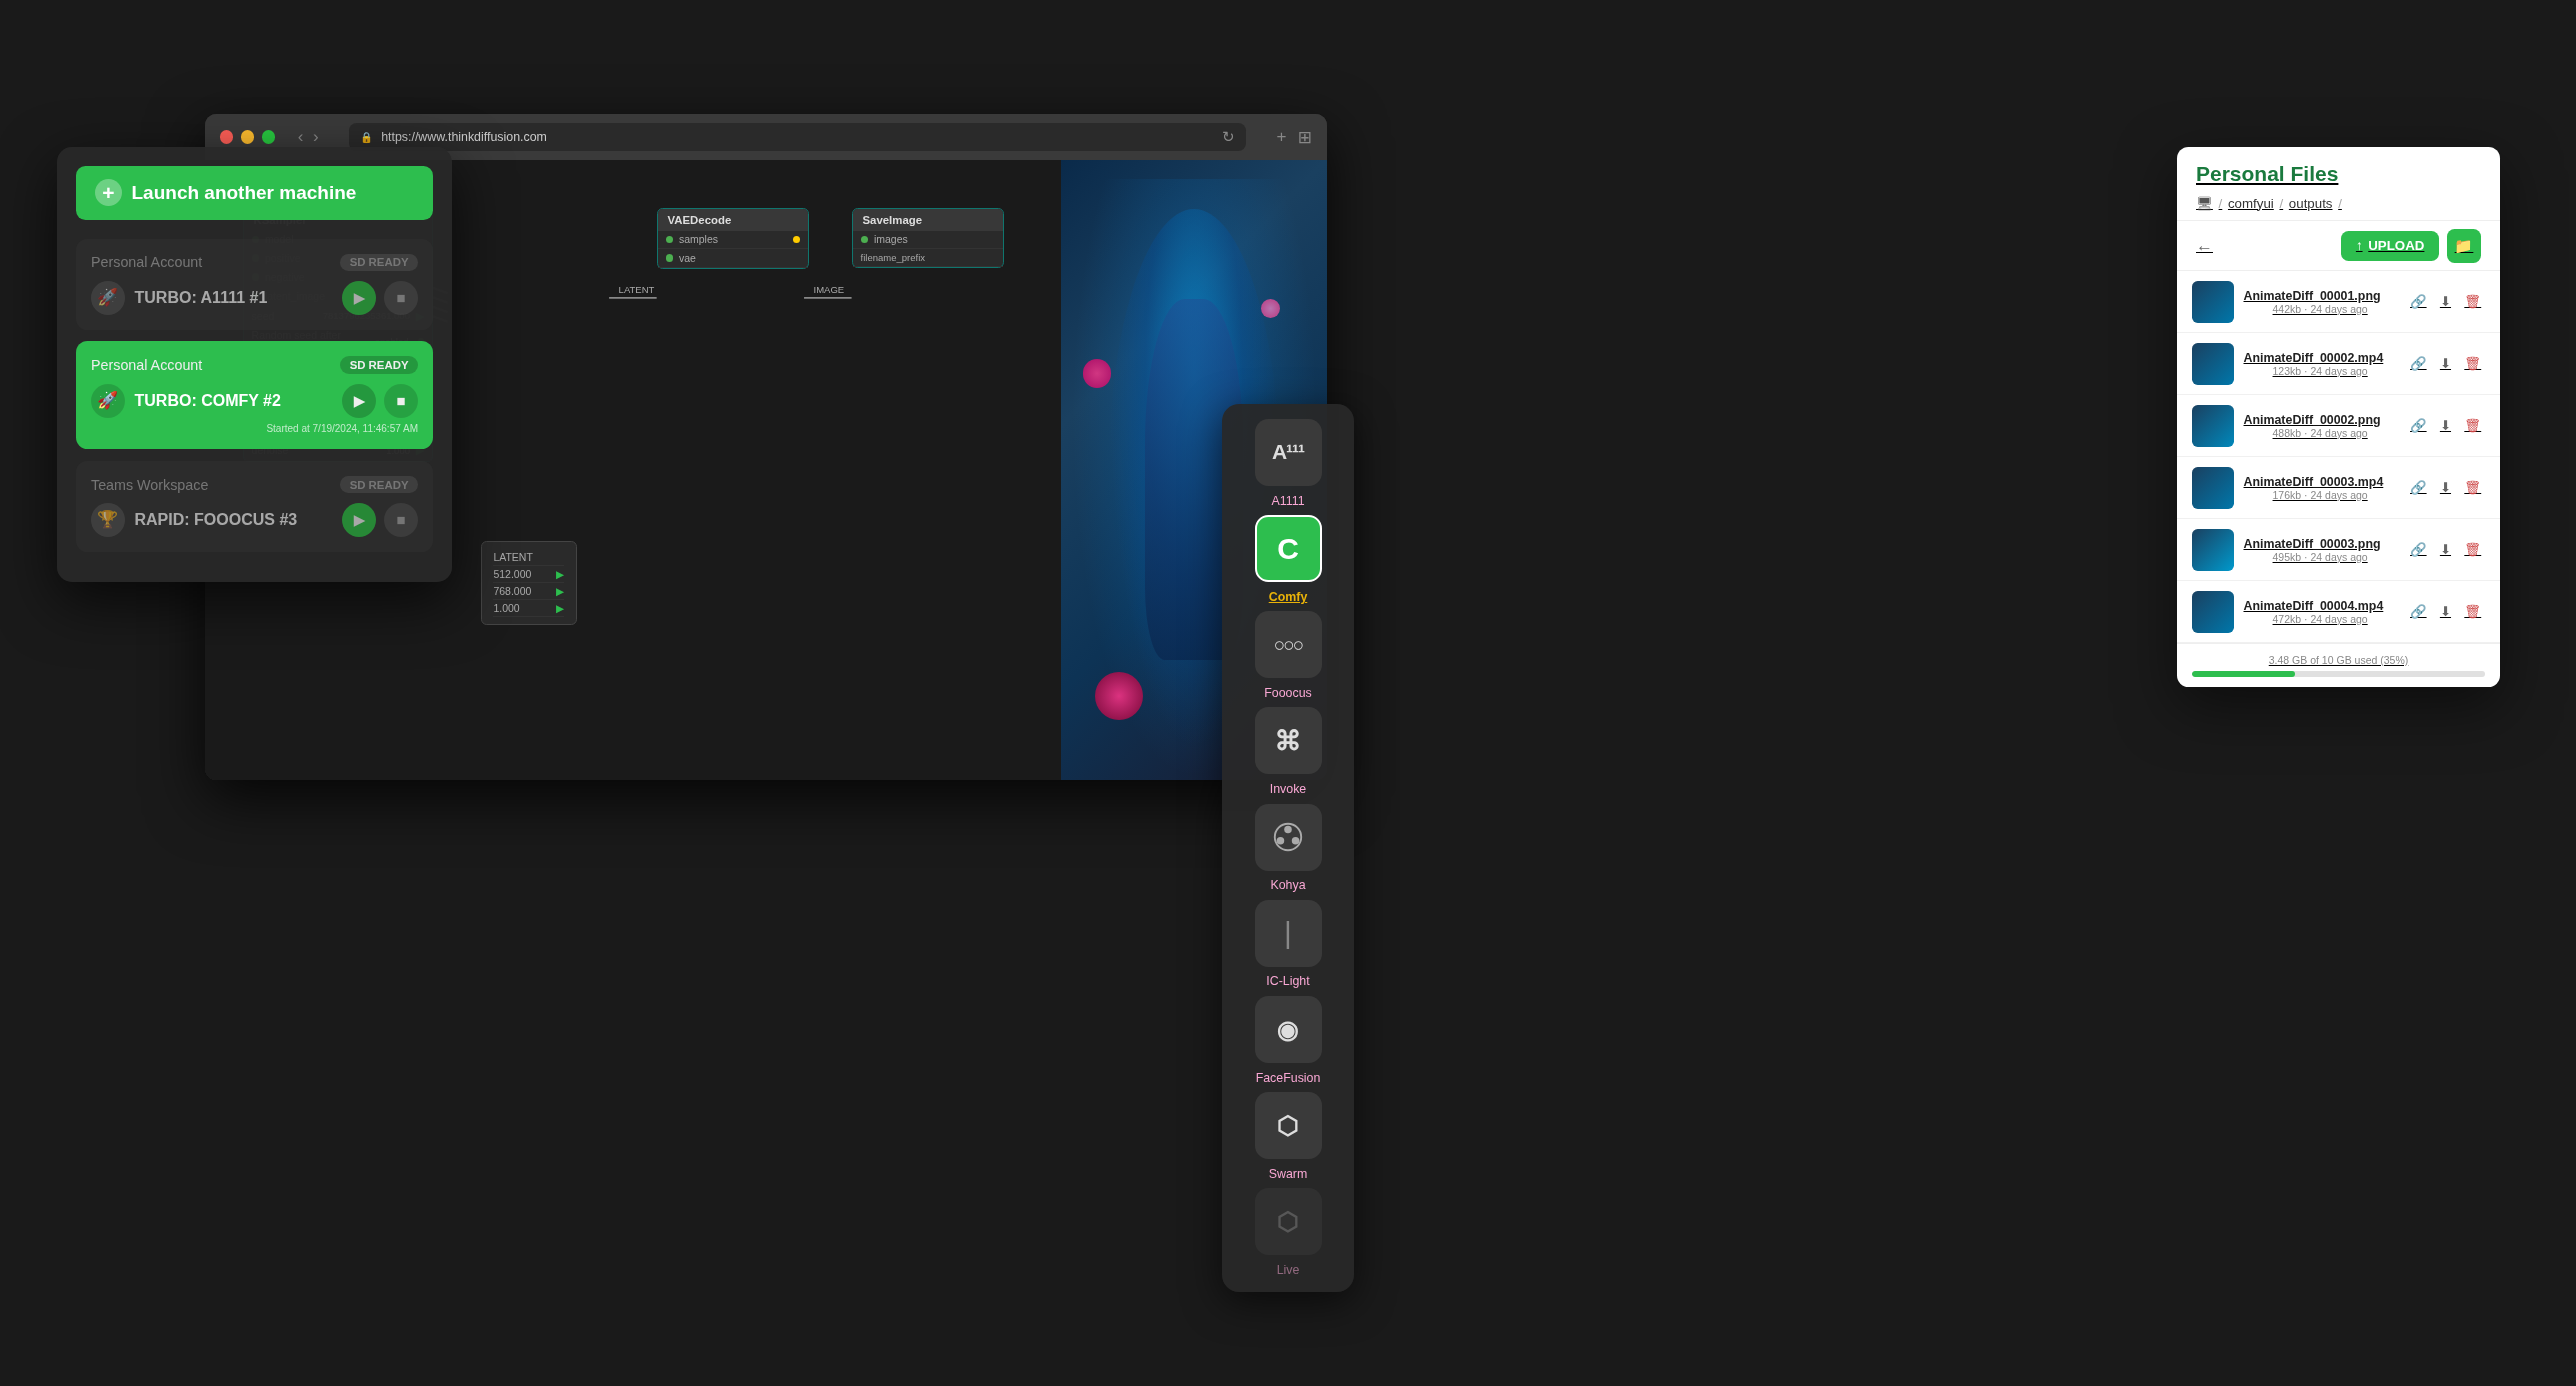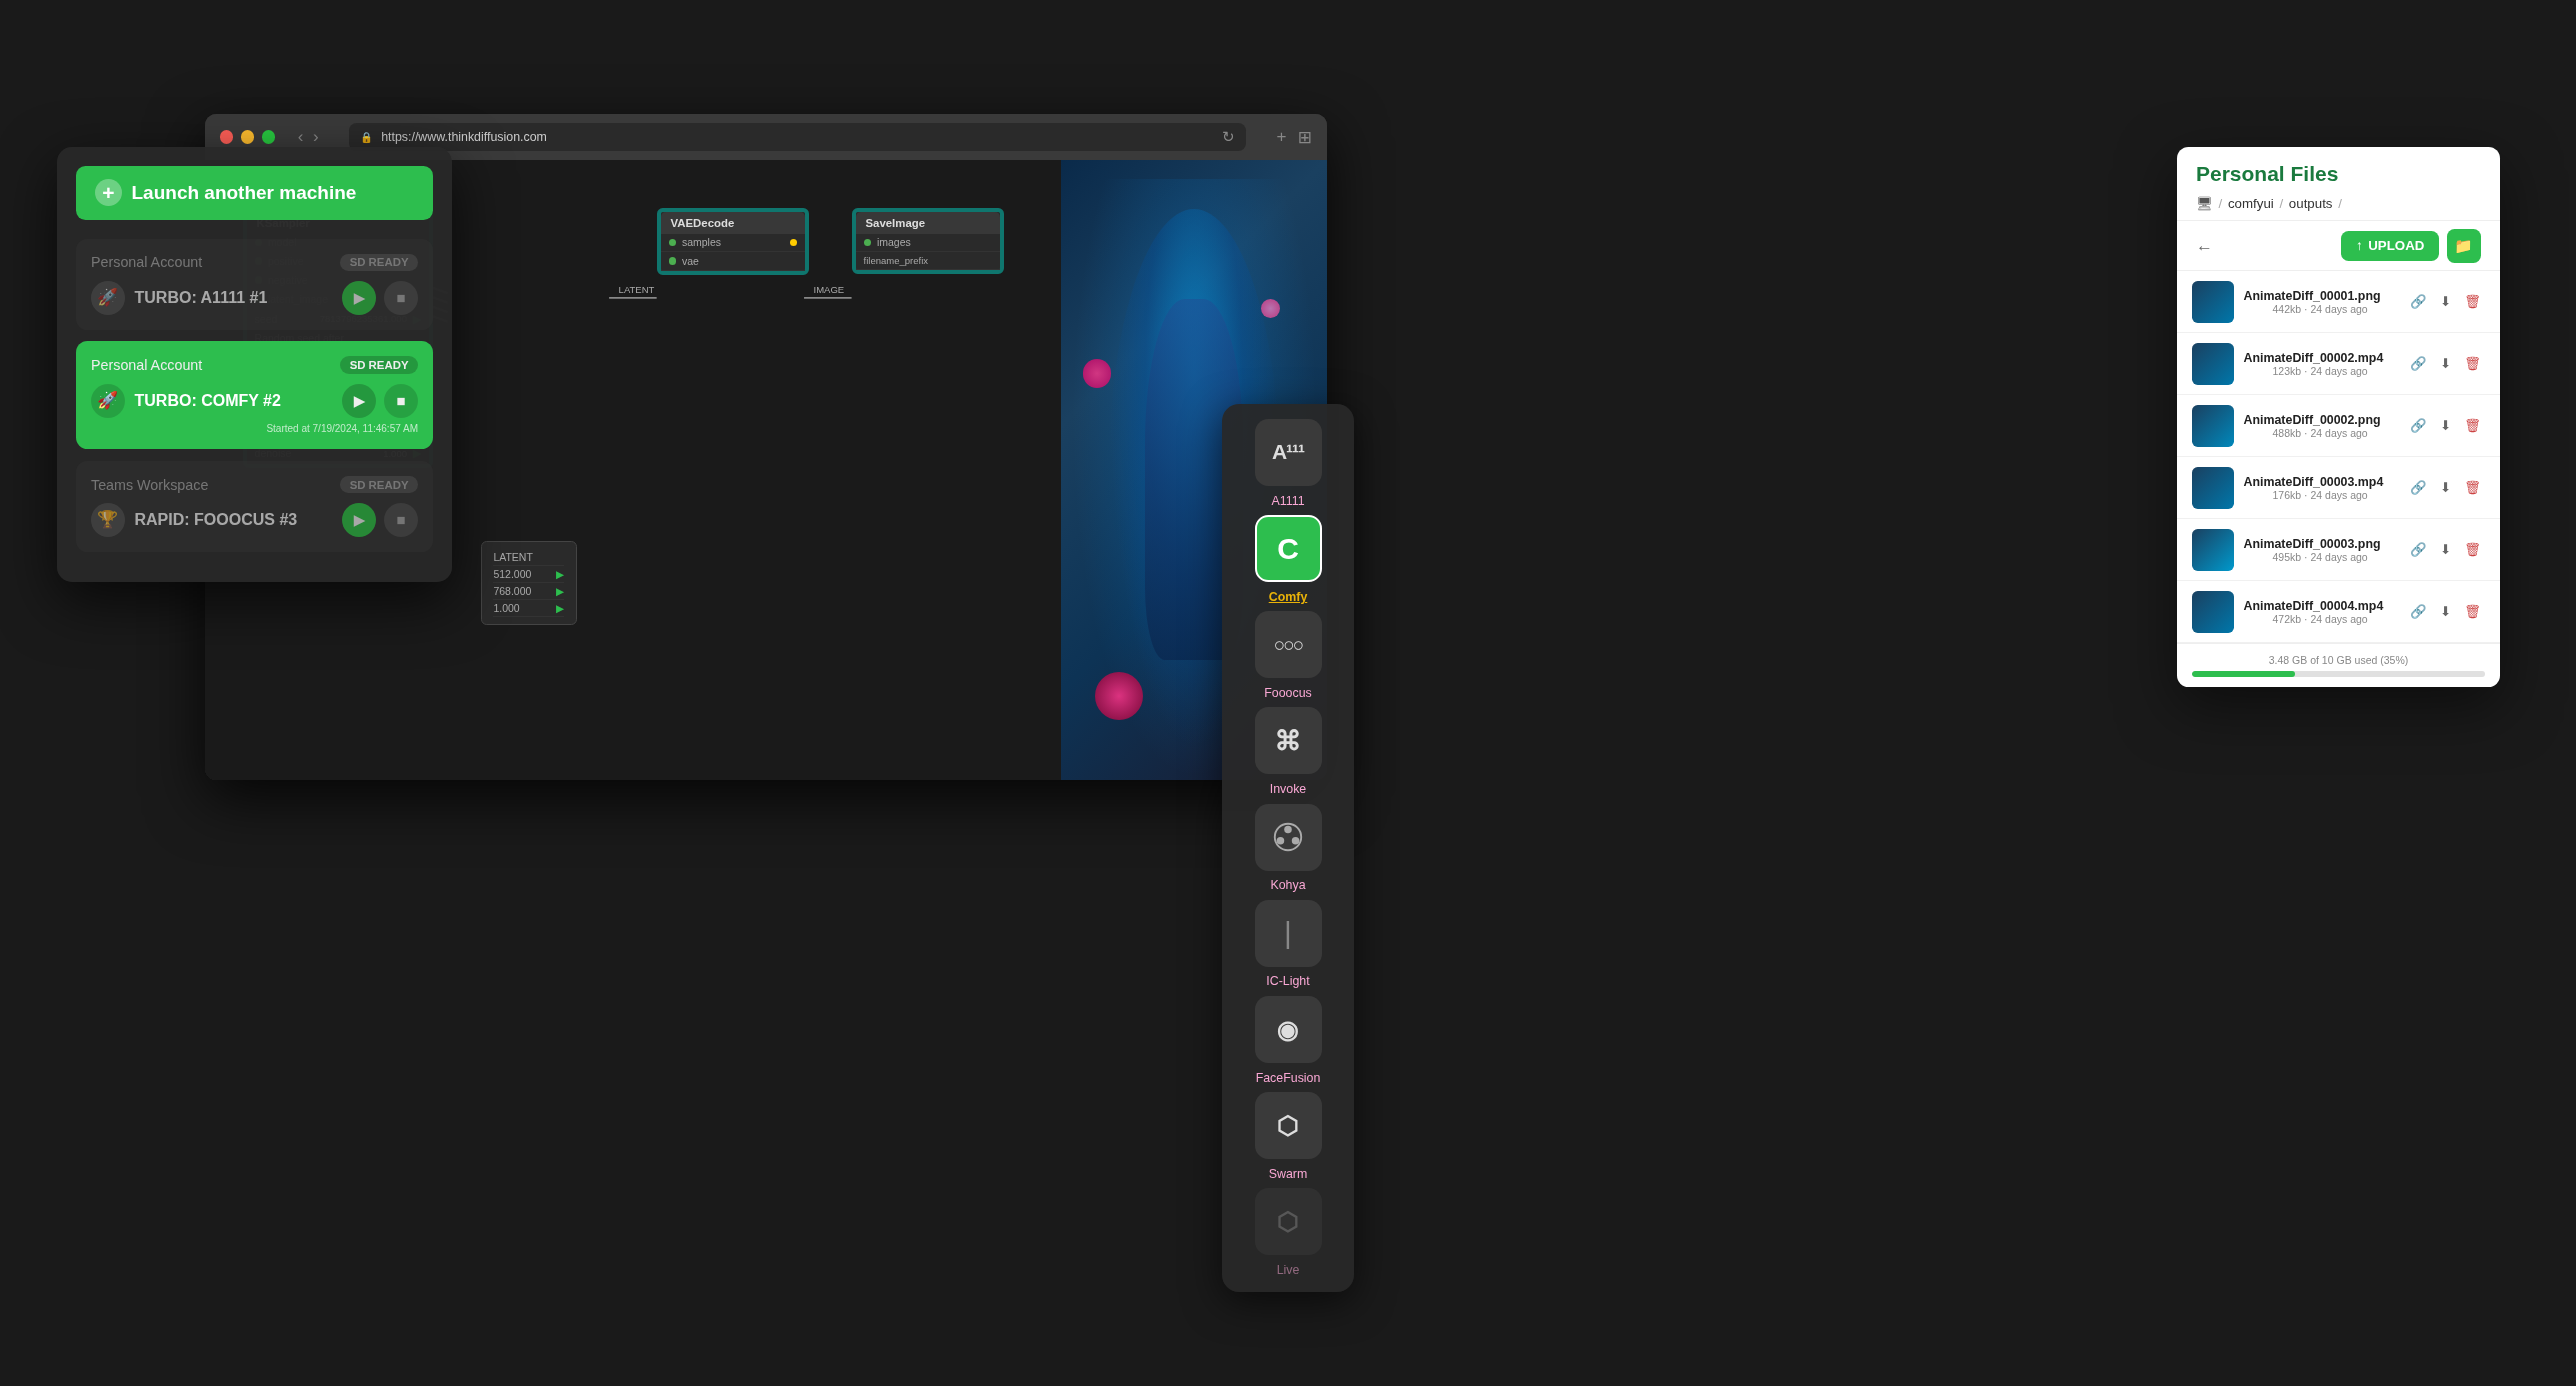--- a/index.html
+++ b/index.html
@@ -98,21 +98,21 @@
       left: 0;
       right: 0;
       bottom: 0;
       background: #1a1a1a;
     }
 
     
     .node-box {
       position: absolute;
       background: #2a2a2a;
-      border: 4px solid #0f766e;
+      border: 1px solid #0f766e;
       border-radius: 5.7px;
       padding: 0;
       font-size: 10.5px;
       color: #ccc;
       min-width: 152px;
     }
 
     .node-header {
       background: #383838;
       padding: 4.8px 9.5px;
@@ -308,20 +308,21 @@
     .files-panel {
       position: absolute;
       right: 76px;
       top: 147px;
       width: 323px;
       background: #fff;
       border-radius: 11.4px;
       box-shadow: 0 19px 57px rgba(0,0,0,0.5);
       z-index: 100;
       overflow: hidden;
+      text-decoration: underline;
     }
 
     .files-header {
       padding: 15px 19px 9.5px;
       border-bottom: 1px solid #eee;
     }
 
     .files-title {
       font-size: 21px;
       font-weight: 700;

